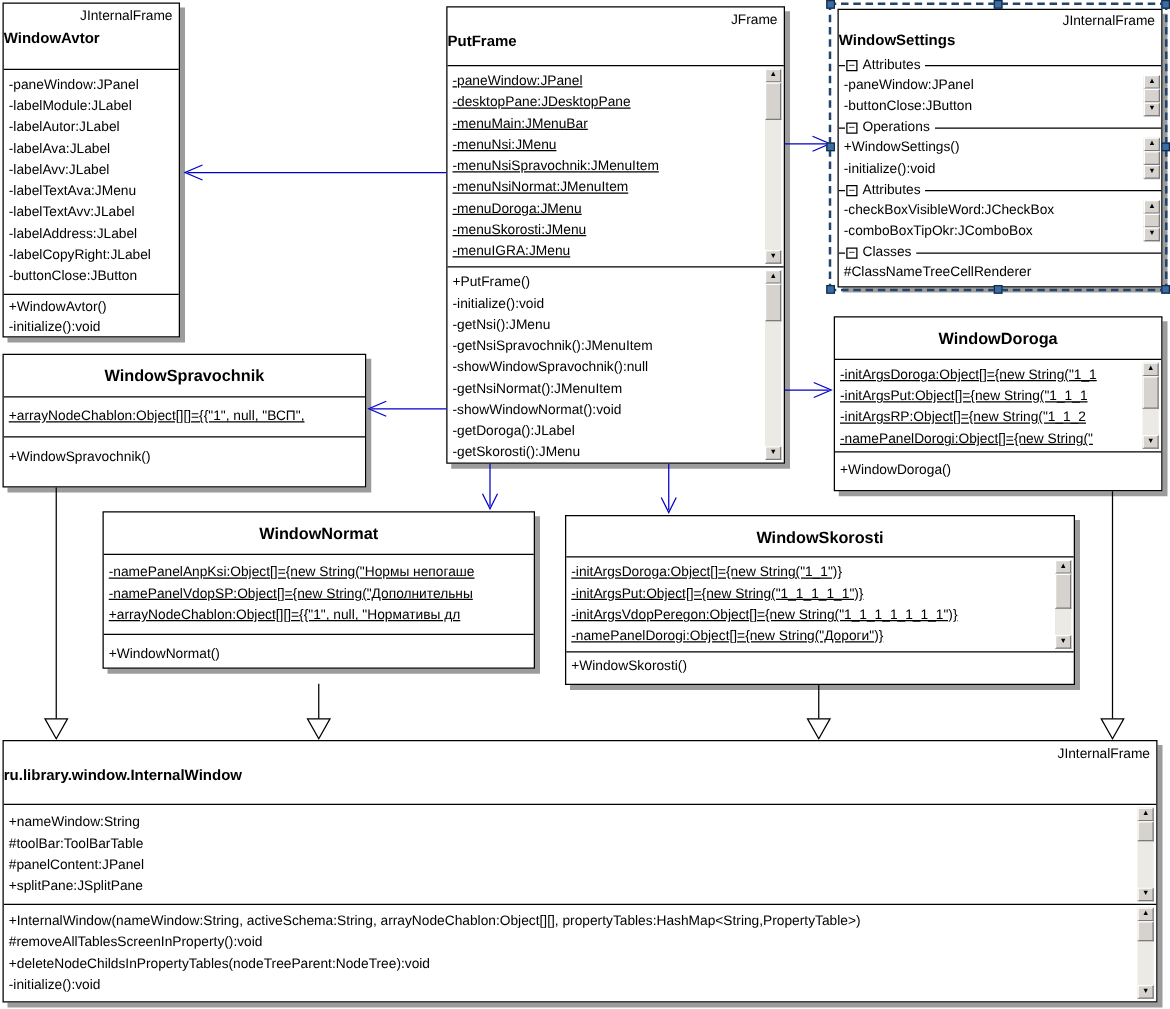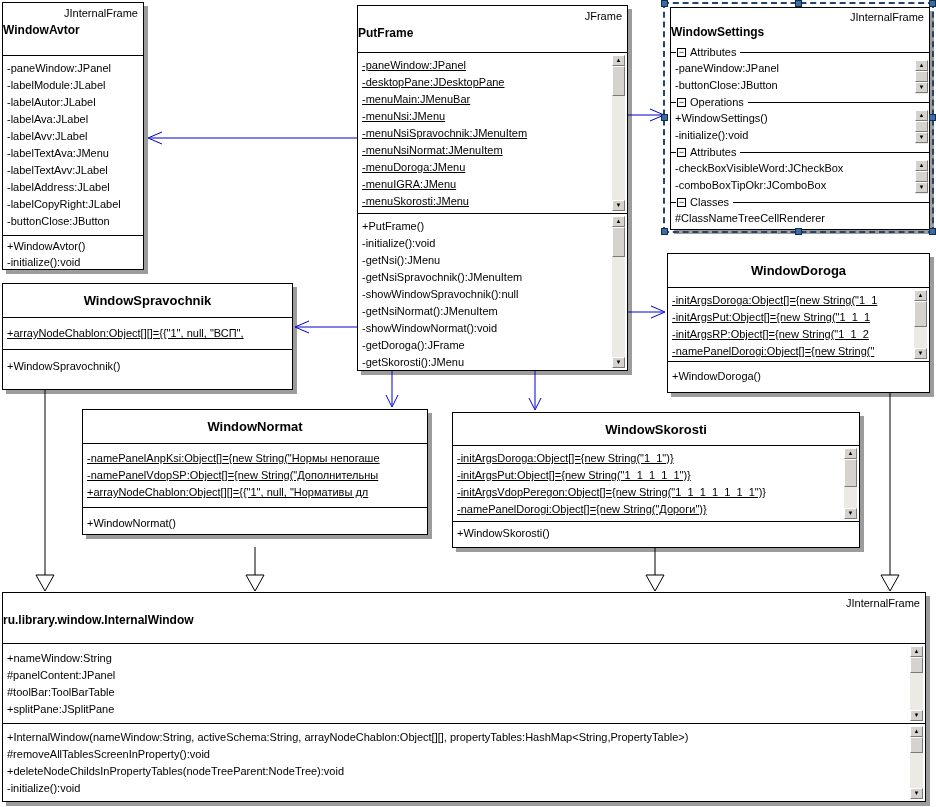--- a/index.html
+++ b/index.html
@@ -75,40 +75,40 @@
   </div>
   <div class="sec u" style="height:161px">
     <div class="items" style="padding-right:18px">
         <div class="m">-paneWindow:JPanel</div>
         <div class="m">-desktopPane:JDesktopPane</div>
         <div class="m">-menuMain:JMenuBar</div>
         <div class="m">-menuNsi:JMenu</div>
         <div class="m">-menuNsiSpravochnik:JMenuItem</div>
         <div class="m">-menuNsiNormat:JMenuItem</div>
         <div class="m">-menuDoroga:JMenu</div>
+        <div class="m">-menuSkorosti:JMenu</div>
         <div class="m">-menuIGRA:JMenu</div>
-        <div class="m">-menuSkorosti:JMenu</div>
       </div>
     <div class="sbar">
       <div class="sbtn"><span>▲</span></div>
       <div class="sthumb" style="height:30px"></div>
       <div class="strack"></div>
       <div class="sbtn"><span>▼</span></div>
     </div>
   </div>
   <div class="sec" style="height:157px">
     <div class="items" style="padding-right:18px">
         <div class="m">+PutFrame()</div>
         <div class="m">-initialize():void</div>
         <div class="m">-getNsi():JMenu</div>
         <div class="m">-getNsiSpravochnik():JMenuItem</div>
         <div class="m">-showWindowSpravochnik():null</div>
         <div class="m">-getNsiNormat():JMenuItem</div>
         <div class="m">-showWindowNormat():void</div>
-        <div class="m">-getDoroga():JFrame</div>
+        <div class="m">-getDoroga():JLabel</div>
         <div class="m">-getSkorosti():JMenu</div>
       </div>
     <div class="sbar">
       <div class="sbtn"><span>▲</span></div>
       <div class="sthumb" style="height:30px"></div>
       <div class="strack"></div>
       <div class="sbtn"><span>▼</span></div>
     </div>
   </div>
 </div>
@@ -278,22 +278,22 @@
 </div>
 
 <div class="cls" style="left:2px;top:592px;width:924px;height:210px">
   <div class="hdr" style="height:50px">
     <div class="stereo">JInternalFrame</div>
     <div class="cname">ru.library.window.InternalWindow</div>
   </div>
   <div class="sec" style="height:80px">
     <div class="items" style="padding-top:6px;padding-right:18px">
         <div class="m">+nameWindow:String</div>
+        <div class="m">#toolBar:ToolBarTable</div>
         <div class="m">#panelContent:JPanel</div>
-        <div class="m">#toolBar:ToolBarTable</div>
         <div class="m">+splitPane:JSplitPane</div>
       </div>
     <div class="sbar">
       <div class="sbtn"><span>▲</span></div>
       <div class="sthumb" style="height:16px"></div>
       <div class="strack"></div>
       <div class="sbtn"><span>▼</span></div>
     </div>
   </div>
   <div class="sec" style="height:78px">

